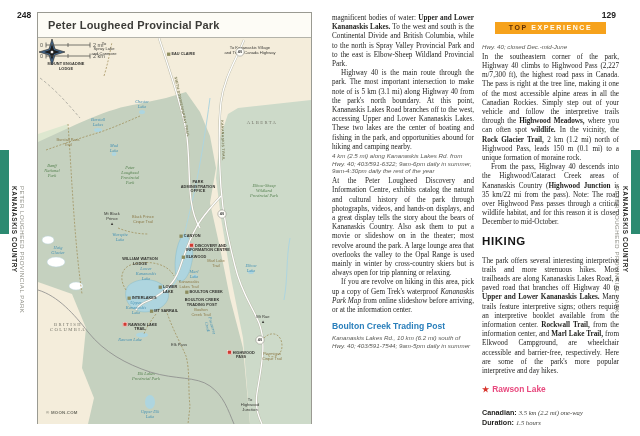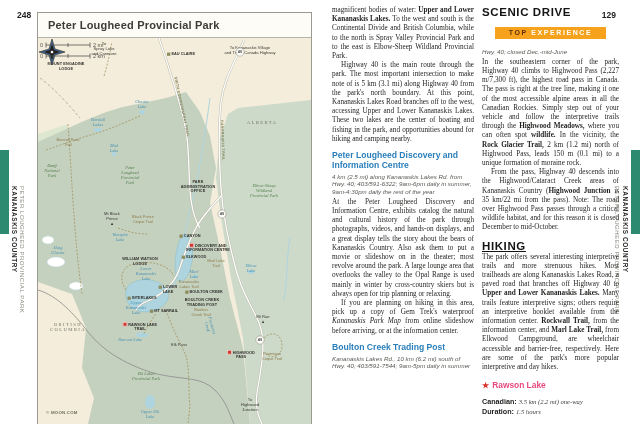--- a/index.html
+++ b/index.html
@@ -52,37 +52,37 @@
           text-align:center;transform:translate(-50%,-50%) scale(0.55);white-space:pre;}
   .micon{display:inline-block;width:6px;height:6px;margin-right:2px;vertical-align:-1px;}
   .camp .micon{background:#8c8c5e;}
   .red .micon{background:#cf3a30;border:1px solid #fff;}
   .map-credit{position:absolute;left:8px;top:372px;font:700 7px "Liberation Sans",sans-serif;
               color:#6e6e62;letter-spacing:.4px;transform:scale(.62);transform-origin:0 0;}
   #compass{position:absolute;left:12px;top:316px;}
   #scalebar{position:absolute;left:8px;top:346px;}
 
   
-  .col{position:absolute;top:6px;height:416px;overflow:hidden;}
+  .col{position:absolute;top:14px;height:416px;overflow:hidden;}
   #col1{left:332px;width:142px;}
   #col2{left:482px;width:137px;}
   .serif{font:7.2px/9.2px "Liberation Serif",serif;text-align:justify;color:#1f1f1d;margin:0;}
   .indent{text-indent:9px;}
   .subhead{font:700 8.6px/9.8px "Liberation Sans",sans-serif;color:#2a7fbb;margin:7px 0 2px;}
   .meta{font:italic 6.2px/7.7px "Liberation Sans",sans-serif;color:#595954;margin:0 0 2px;}
   .bighead{font:700 11.5px/13px "Liberation Sans",sans-serif;letter-spacing:.6px;color:#141414;margin:0;}
   .scenic-row{display:flex;justify-content:space-between;align-items:flex-start;}
   .banner{height:12px;background:#f6a21c;margin:8px 13px 9px 13px;text-align:center;
           font:700 7px/12px "Liberation Sans",sans-serif;letter-spacing:1.6px;}
   .banner .top{color:#5f2f05;}
   .banner .rest{color:#fffdf5;}
   .star{color:#d8342c;font-size:8px;margin-right:3px;}
   .feature-head{font:700 9.3px/11px "Liberation Sans",sans-serif;color:#2a7fbb;margin:0 0 2px;}
-  .hiking-head{margin-top:7px;margin-bottom:0;text-decoration:underline;}
-  .trail-head{font:700 8.4px/10px "Liberation Sans",sans-serif;color:#e8497e;margin:8px 0 6px;}
+  .hiking-head{margin-top:7px;margin-bottom:9px;}
+  .trail-head{font:700 8.4px/10px "Liberation Sans",sans-serif;color:#e8497e;margin:8px 0 13px;}
   .stat{font:700 7.2px/9px "Liberation Sans",sans-serif;color:#1d1d1b;margin-bottom:1px;}
   .stat .sv{font:italic 6.6px "Liberation Serif",serif;font-weight:400;color:#3c3c38;margin-left:2px;}
 </style>
 </head>
 <body>
 
 <div class="pagenum" id="pagenum-left">248</div>
 
 <div class="tab" id="tab-left"></div>
 <div class="vtext vt-bold" id="vl-bold">KANANASKIS COUNTRY</div>
@@ -274,33 +274,29 @@
 <div class="pagenum" id="pagenum-right">129</div>
 
 <div class="tab" id="tab-right"></div>
 <div class="vtext vt-gray" id="vr-gray">PETER LOUGHEED PROVINCIAL PARK</div>
 <div class="vtext vt-bold" id="vr-bold">KANANASKIS COUNTRY</div>
 
 <div class="col" id="col1">
   <p class="serif"><span>magnificent bodies of water: </span><span class="b">Upper and Lower Kananaskis Lakes.</span><span> To the west and south is the Continental Divide and British Columbia, while to the north is Spray Valley Provincial Park and to the east is Elbow-Sheep Wildland Provincial Park.</span></p>
   <p class="serif indent">Highway 40 is the main route through the park. The most important intersection to make note of is 5 km (3.1 mi) along Highway 40 from the park's north boundary. At this point, Kananaskis Lakes Road branches off to the west, accessing Upper and Lower Kananaskis Lakes. These two lakes are the center of boating and fishing in the park, and opportunities abound for hiking and camping nearby.</p>
 
-  <h3 class="subhead">Peter Lougheed Discovery and Information Centre</h3>
   <p class="meta">4 km (2.5 mi) along Kananaskis Lakes Rd. from Hwy. 40; 403/591-6322; 9am-6pm daily in summer, 9am-4:30pm daily the rest of the year</p>
   <p class="serif">At the Peter Lougheed Discovery and Information Centre, exhibits catalog the natural and cultural history of the park through photographs, videos, and hands-on displays, and a great display tells the story about the bears of Kananaskis Country. Also ask them to put a movie or slideshow on in the theater; most revolve around the park. A large lounge area that overlooks the valley to the Opal Range is used mainly in winter by cross-country skiers but is always open for trip planning or relaxing.</p>
-  <p class="serif indent"><span>If you are planning on hiking in this area, pick up a copy of Gem Trek's waterproof </span><span class="i">Kananaskis Park Map</span><span> from online slideshow before arriving, or at the information center.</span></p>
+  <p class="serif indent"><span>If you are revolve on hiking in this area, pick up a copy of Gem Trek's waterproof </span><span class="i">Kananaskis Park Map</span><span> from online slideshow before arriving, or at the information center.</span></p>
 
   <h3 class="subhead">Boulton Creek Trading Post</h3>
   <p class="meta">Kananaskis Lakes Rd., 10 km (6.2 mi) south of Hwy. 40; 403/591-7544; 9am-5pm daily in summer</p>
 </div>
 
 <div class="col" id="col2">
-  <div class="scenic-row">
-    <h2 class="bighead">SCENIC DRIVE</h2>
-  </div>
 
   <div class="banner">
     <span class="top">TOP</span><span class="rest"> EXPERIENCE</span>
   </div>
 
   <p class="meta">Hwy. 40; closed Dec.-mid-June</p>
   <p class="serif"><span>In the southeastern corner of the park, Highway 40 climbs to Highwood Pass (2,227 m/7,300 ft), the highest road pass in Canada. The pass is right at the tree line, making it one of the most accessible alpine areas in all the Canadian Rockies. Simply step out of your vehicle and follow the interpretive trails through the </span><span class="b">Highwood Meadows,</span><span> where you can often spot </span><span class="b">wildlife.</span><span> In the vicinity, the </span><span class="b">Rock Glacier Trail,</span><span> 2 km (1.2 mi) north of Highwood Pass, leads 150 m (0.1 mi) to a unique formation of moraine rock.</span></p>
   <p class="serif indent"><span>From the pass, Highway 40 descends into the Highwood/Cataract Creek areas of Kananaskis Country (</span><span class="b">Highwood Junction</span><span> is 35 km/22 mi from the pass). Note: The road over Highwood Pass passes through a critical wildlife habitat, and for this reason it is closed December to mid-October.</span></p>
 
   <h2 class="bighead hiking-head">HIKING</h2>

